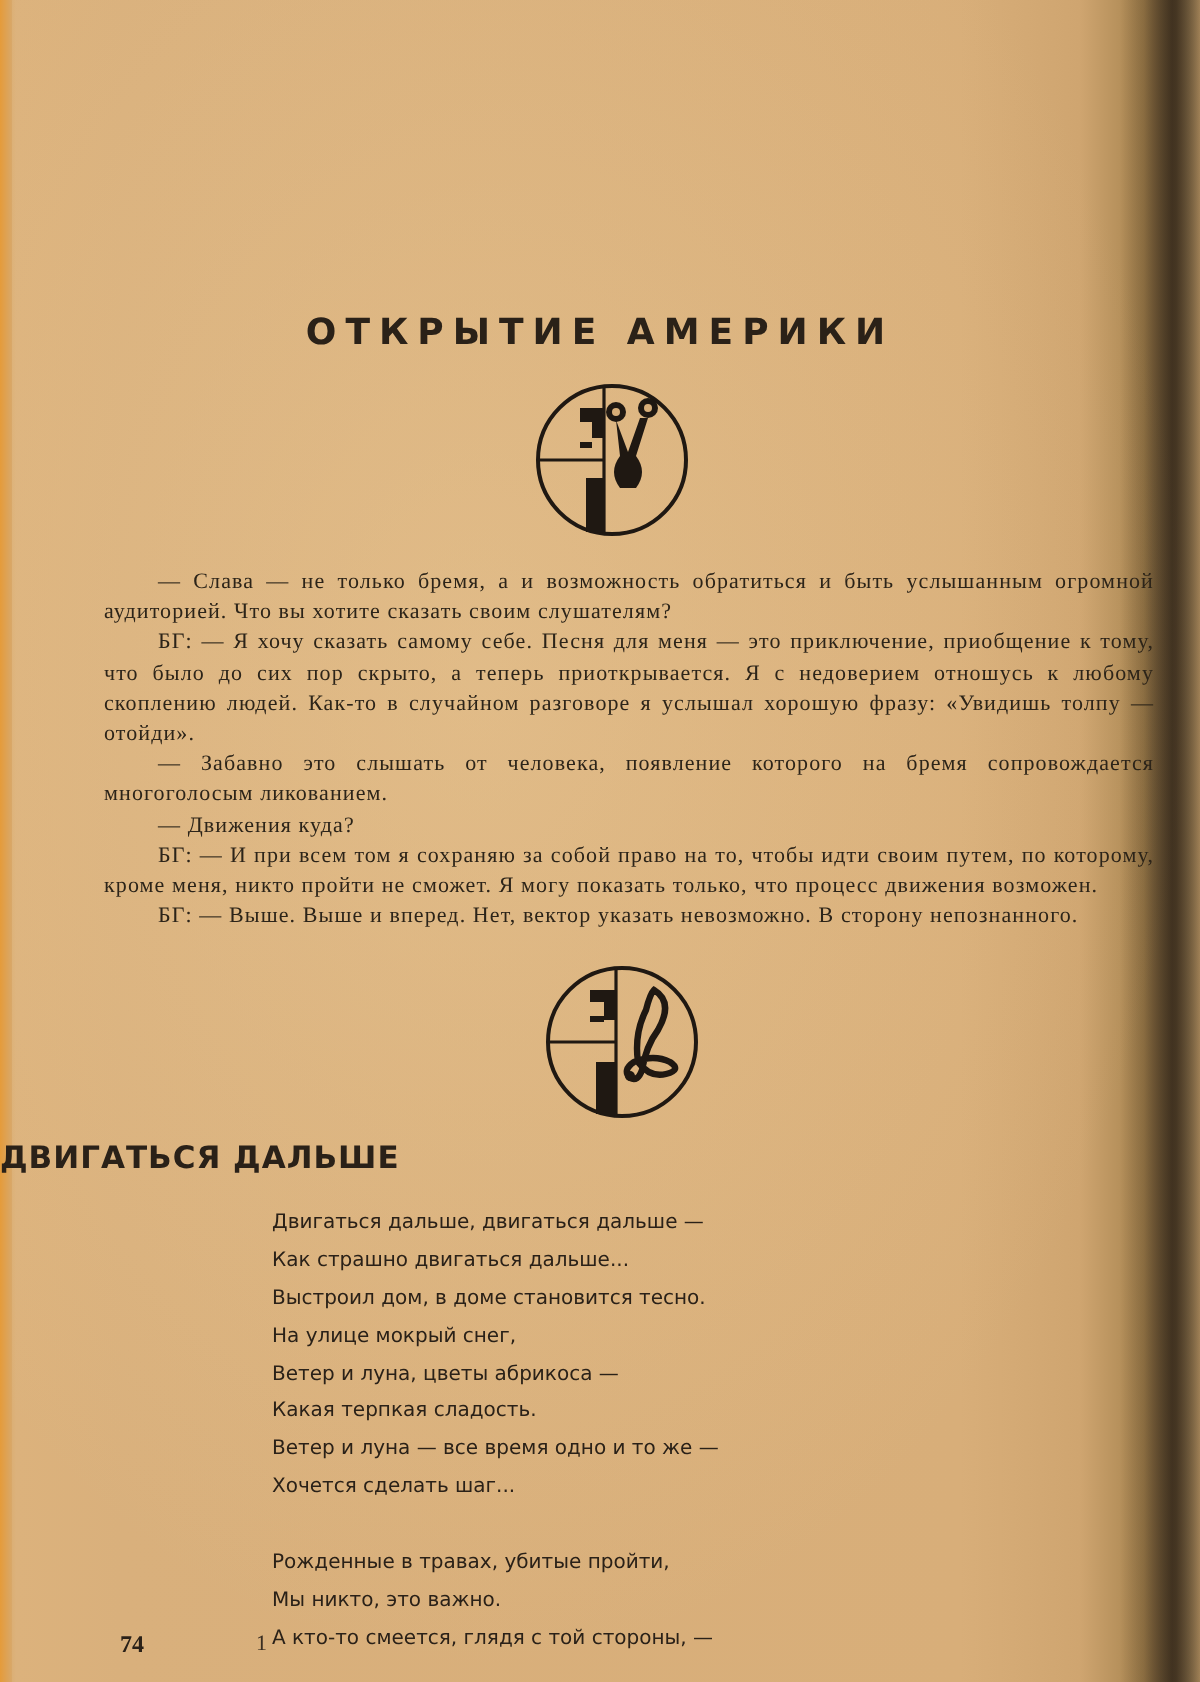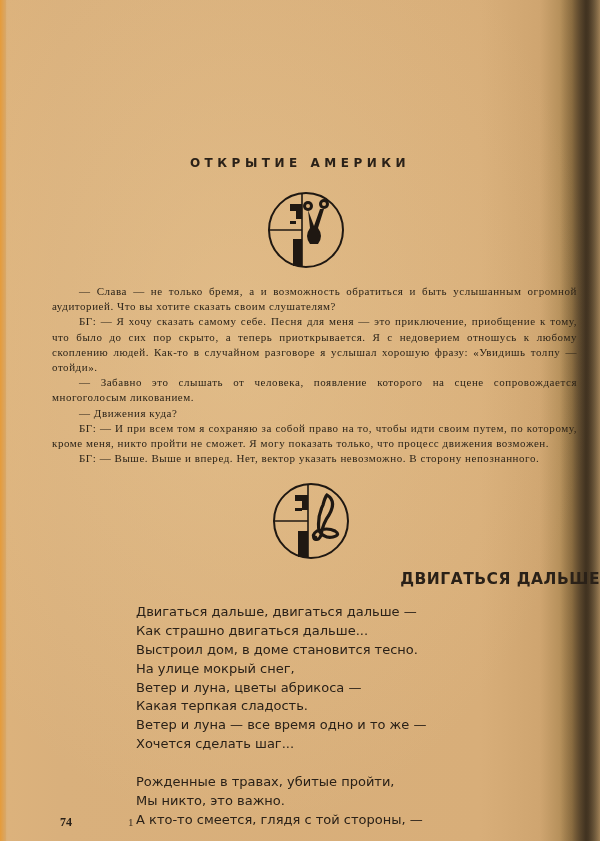--- a/index.html
+++ b/index.html
@@ -20,38 +20,38 @@
       position: absolute; left: 0; top: 0; width: 6px; height: 841px;
       background: linear-gradient(90deg, #e59b3a, #d8a86a);
     }
     .spine-shadow {
       position: absolute; left: 560px; top: 0; width: 40px; height: 841px;
       background: linear-gradient(90deg, rgba(0,0,0,0), rgba(40,28,15,0.55) 70%, rgba(60,45,25,0.2));
     }
     .title1 {
       position: absolute; left: 0; width: 600px; top: 156px;
       text-align: center; font-family: "DejaVu Sans", sans-serif;
-      font-weight: bold; font-size: 12px; letter-spacing: 4.5px; color: #2a2118;
+      font-weight: bold; font-size: 18px; letter-spacing: 4.5px; color: #2a2118;
     }
     .emblem { position: absolute; }
     .emblem svg { display: block; }
     .prose {
       position: absolute; left: 52px; top: 284px; width: 525px;
       font-size: 11px; line-height: 15.2px; letter-spacing: 0.55px;
       text-align: justify; color: #2c2419;
     }
     .prose p { margin: 0; text-indent: 27px; text-align: justify; }
     .title2 {
       position: absolute; left: 0; width: 600px; top: 570px;
-      text-align: right; font-family: "DejaVu Sans", sans-serif;
+      text-align: left; font-family: "DejaVu Sans", sans-serif;
       font-weight: bold; font-size: 15.5px; letter-spacing: 0.5px; color: #2a2118;
     }
     .poem {
       position: absolute; left: 136px; top: 603px; width: 360px;
-      font-family: "DejaVu Sans", sans-serif; font-size: 13px; line-height: 18.9px;
+      font-family: "DejaVu Sans", sans-serif; font-size: 10px; line-height: 18.9px;
       color: #2a2118;
     }
     .poem .line { white-space: nowrap; height: 18.9px; }
     .poem .gap { height: 18.9px; }
     .page-number {
       position: absolute; left: 60px; top: 815px; font-size: 12px; font-weight: bold;
       font-family: "Liberation Serif", serif; color: #2a2118;
     }
     .mark { position: absolute; left: 128px; top: 816px; font-size: 11px; color: #3a2e22; }
   </style>
@@ -77,21 +77,21 @@
       <circle cx="58" cy="14" r="5" fill="#1f1812"></circle>
       <circle cx="42" cy="16" r="2" fill="#d8ae78"></circle>
       <circle cx="58" cy="14" r="2" fill="#d8ae78"></circle>
       <path d="M42 20 L48 36 L54 19 L58 19 L52 38 Q58 46 52 54 L44 54 Q38 46 44 38 Z" fill="#1f1812"></path>
     </svg>
   </div>
 
   <div class="prose">
     <p>— Слава — не только бремя, а и возможность обратиться и быть услышанным огромной аудиторией. Что вы хотите сказать своим слушателям?</p>
     <p>БГ: — Я хочу сказать самому себе. Песня для меня — это приключение, приобщение к тому, что было до сих пор скрыто, а теперь приоткрывается. Я с недоверием отношусь к любому скоплению людей. Как-то в случайном разговоре я услышал хорошую фразу: «Увидишь толпу — отойди».</p>
-    <p>— Забавно это слышать от человека, появление которого на сцене сопровождается многоголосым ликованием.</p>
+    <p>— Забавно это слышать от человека, появление которого на бремя сопровождается многоголосым ликованием.</p>
     <p>— Движения куда?</p>
     <p>БГ: — И при всем том я сохраняю за собой право на то, чтобы идти своим путем, по которому, кроме меня, никто пройти не сможет. Я могу показать только, что процесс движения возможен.</p>
     <p>БГ: — Выше. Выше и вперед. Нет, вектор указать невозможно. В сторону непознанного.</p>
   </div>
 
   <div class="emblem" style="left:271px; top:481px;">
     <svg width="80" height="80" viewBox="0 0 80 80">
       <circle cx="40" cy="40" r="37" fill="none" stroke="#1f1812" stroke-width="2"></circle>
       <line x1="37" y1="3" x2="37" y2="77" stroke="#1f1812" stroke-width="1.6"></line>
       <line x1="3" y1="40" x2="37" y2="40" stroke="#1f1812" stroke-width="1.6"></line>

